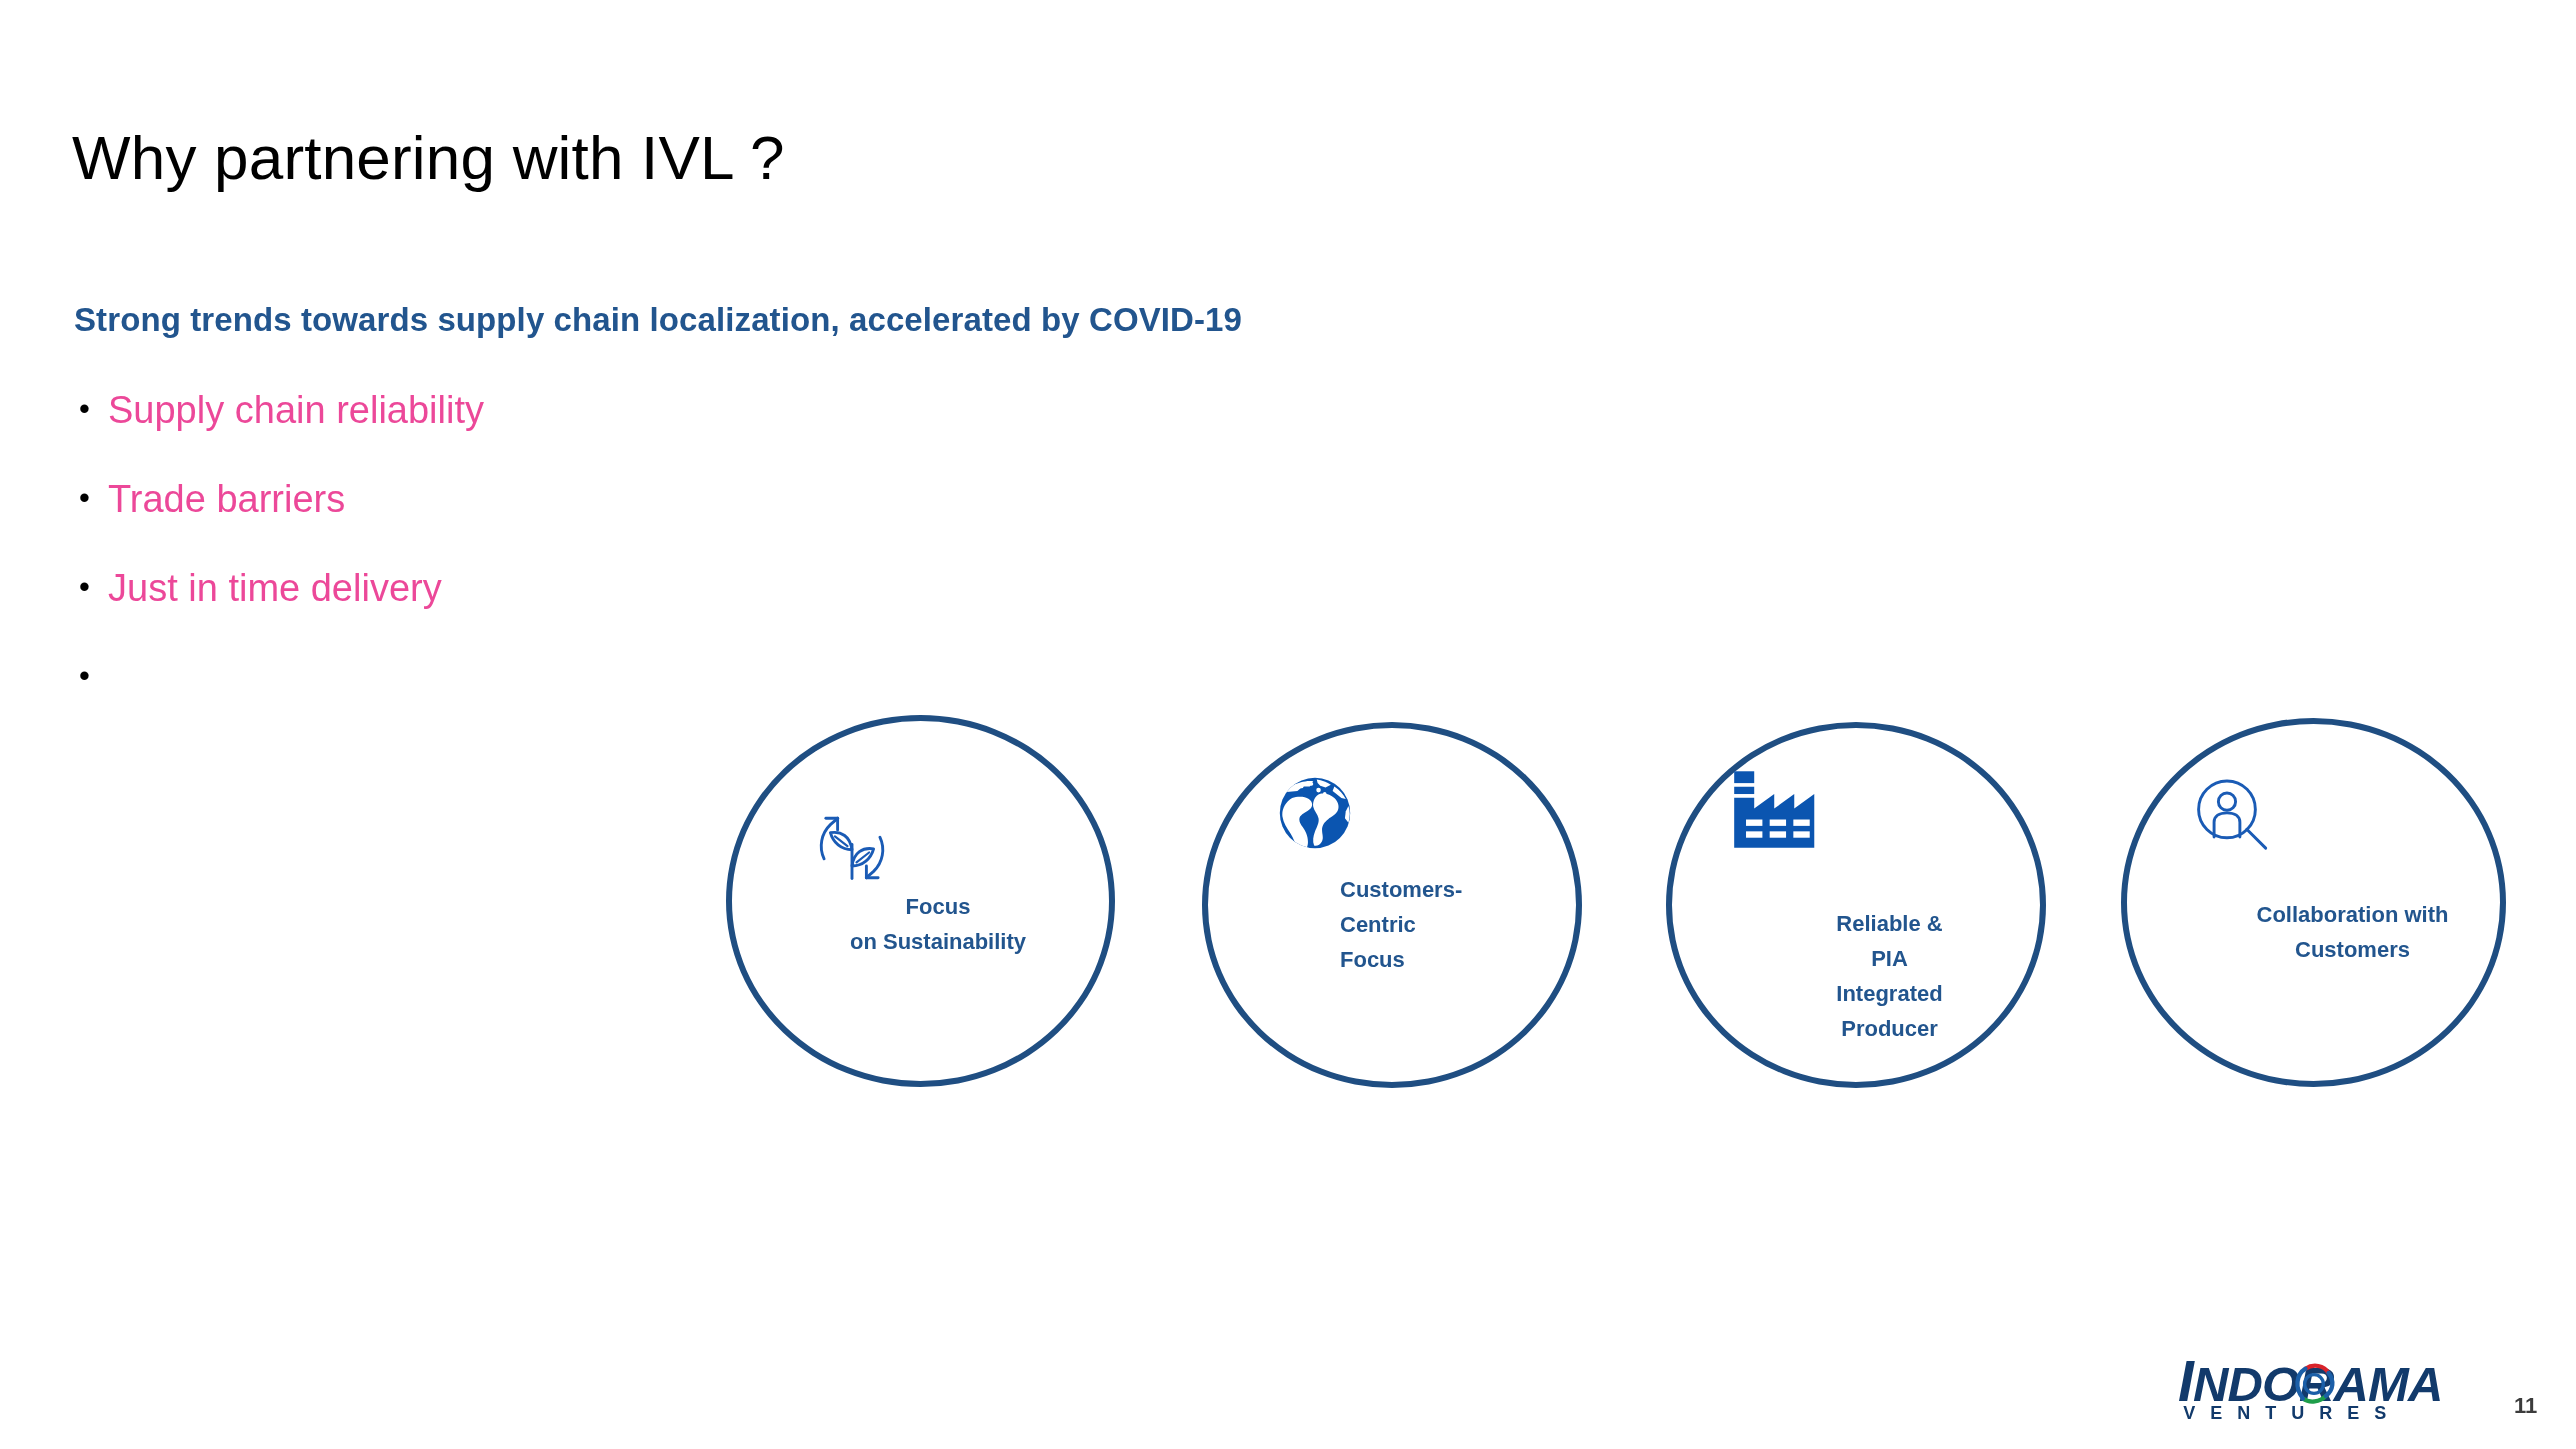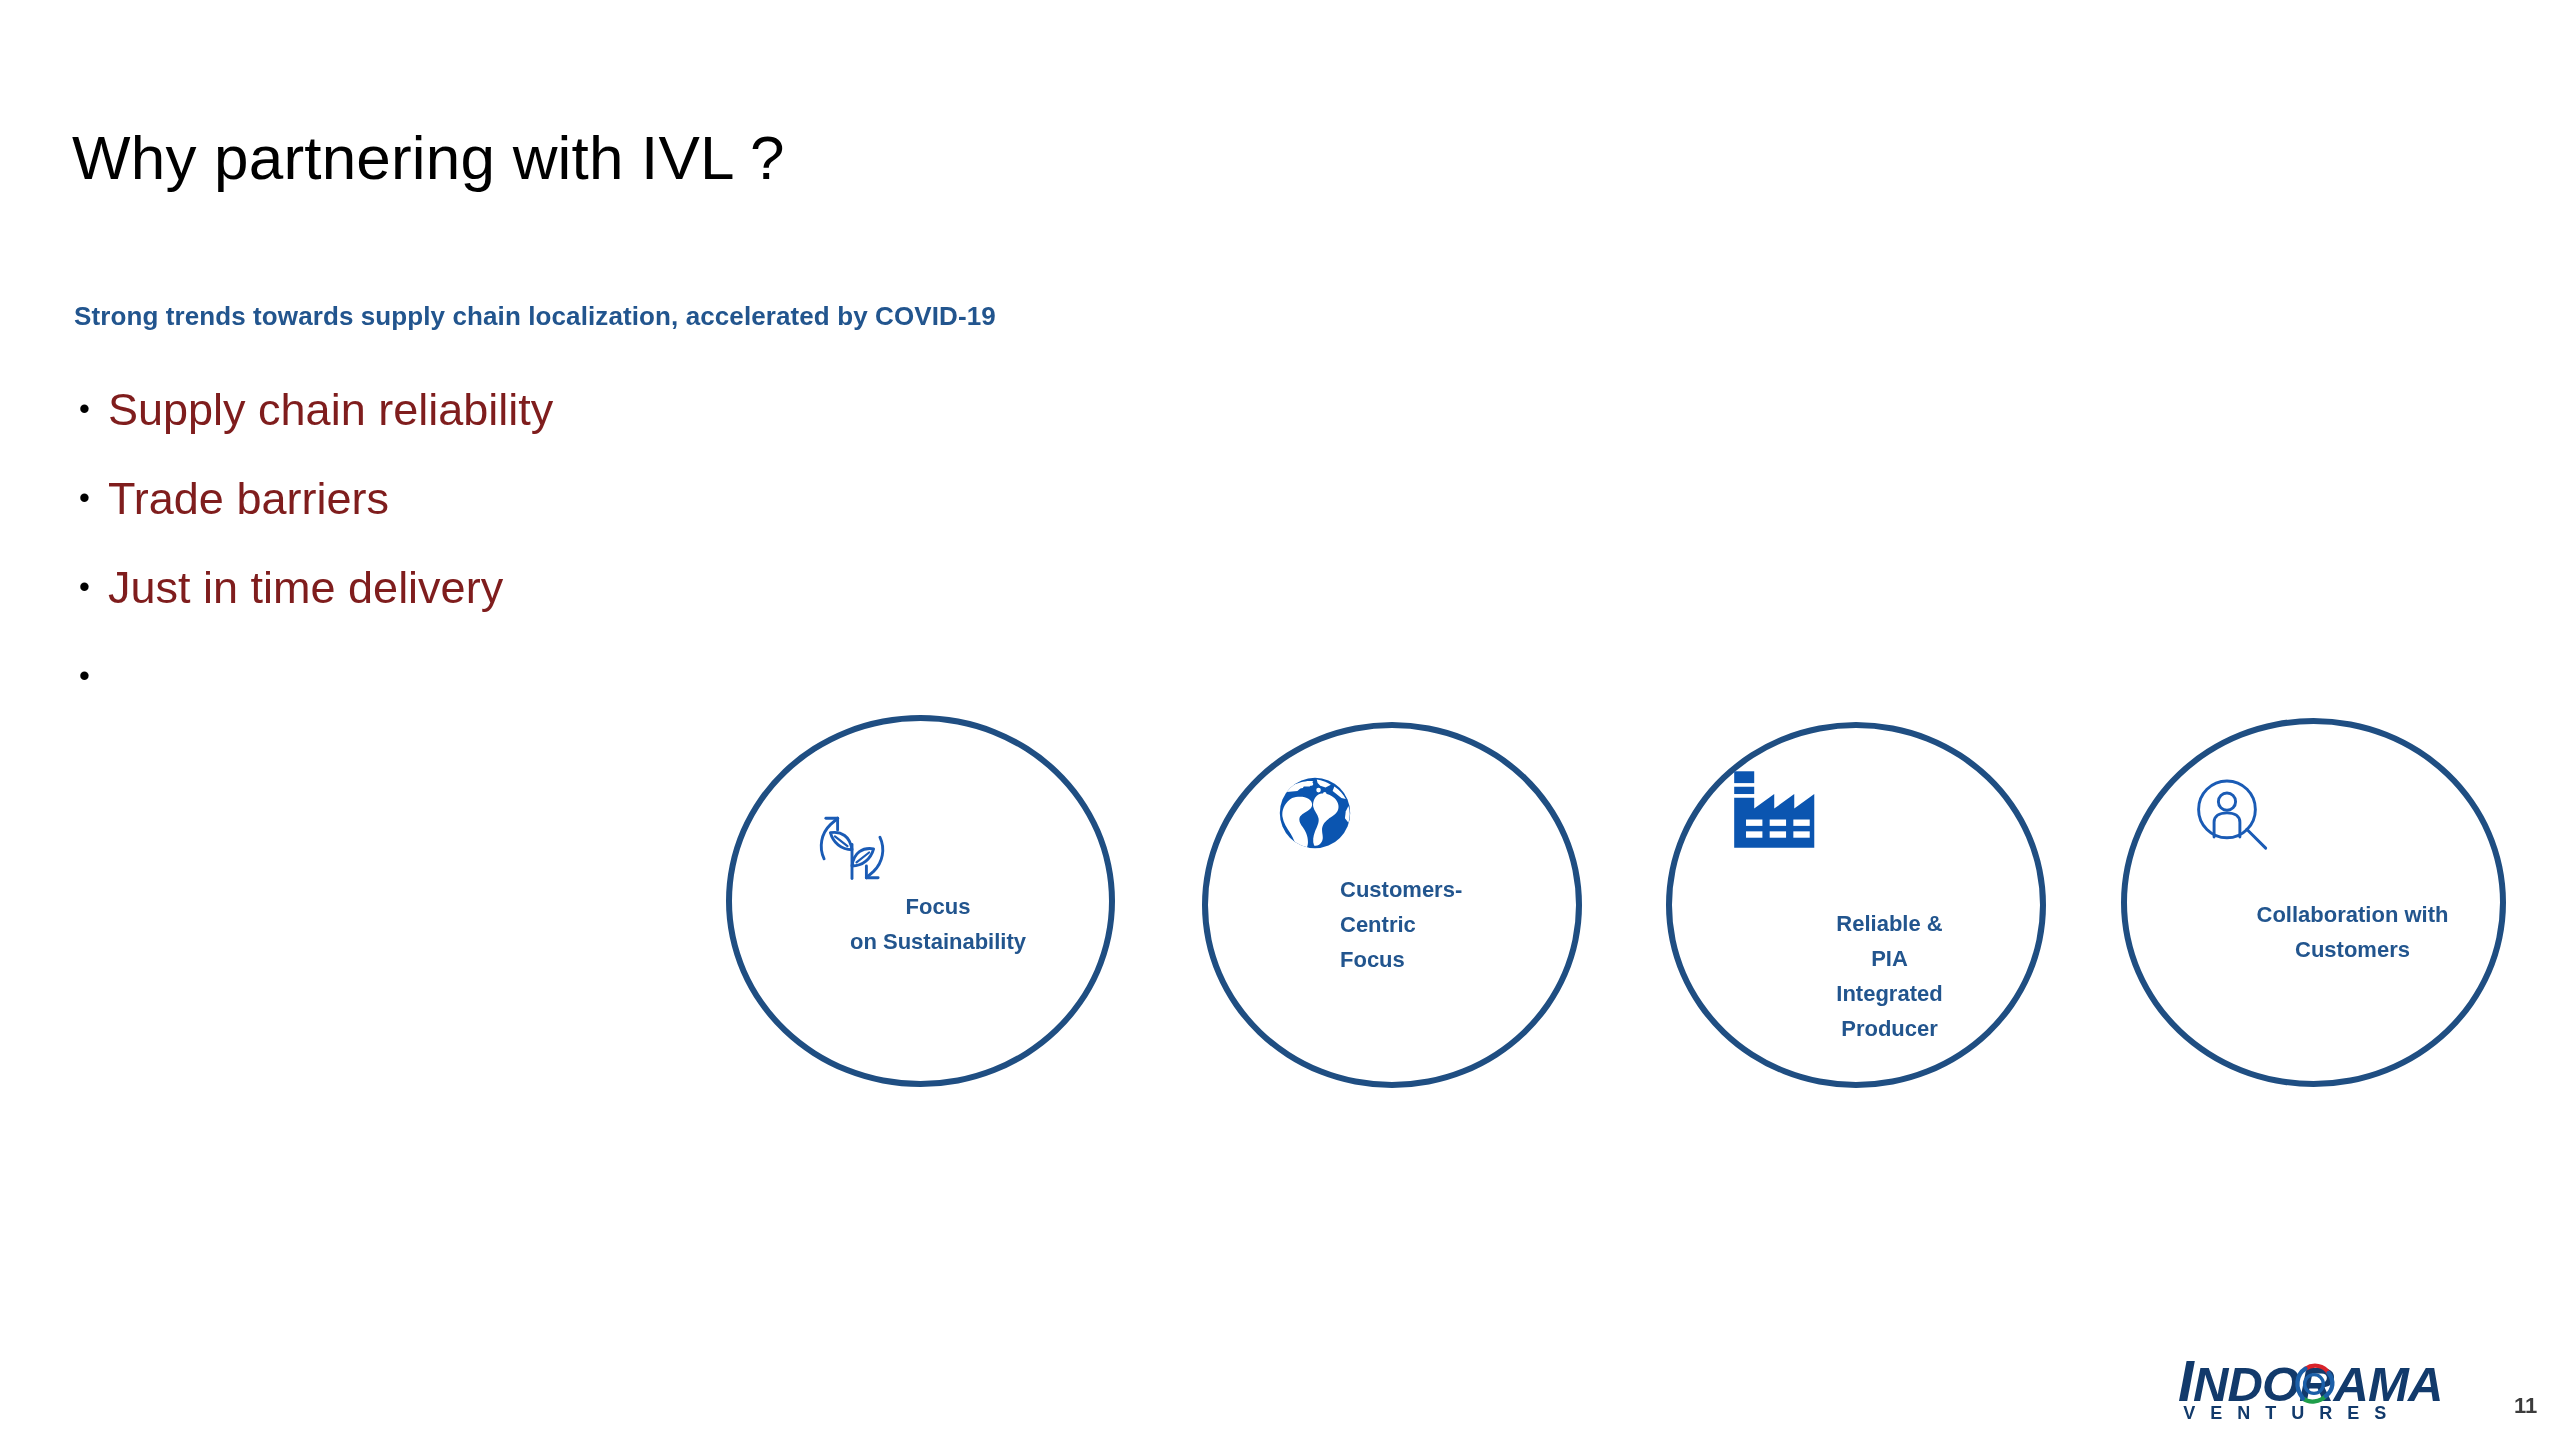--- a/index.html
+++ b/index.html
@@ -33,21 +33,21 @@
     color: #000000;
     letter-spacing: 0.2px;
     white-space: nowrap;
   }
 
   
   .subtitle {
     position: absolute;
     left: 74px;
     top: 301px;
-    font-size: 26px;
+    font-size: 33px;
     font-weight: bold;
     color: #22558E;
     letter-spacing: 0.1px;
     white-space: nowrap;
   }
 
   
   .bullets {
     position: absolute;
     left: 79px;
@@ -62,23 +62,23 @@
   .bullet-row:last-child { margin-bottom: 0; }
   .bullet-dot {
     width: 29px;
     flex: 0 0 29px;
     font-size: 31px;
     line-height: 48px;
     color: #000000;
     text-align: left;
   }
   .bullet-text {
-    font-size: 45px;
+    font-size: 38px;
     line-height: 50px;
-    color: #7f1d1d;
+    color: #ec4899;
     font-weight: 400;
     max-width: 1142px;
   }
 
   
   .circle-group {
     position: absolute;
     left: 0;
     top: 0;
     width: 2576px;

